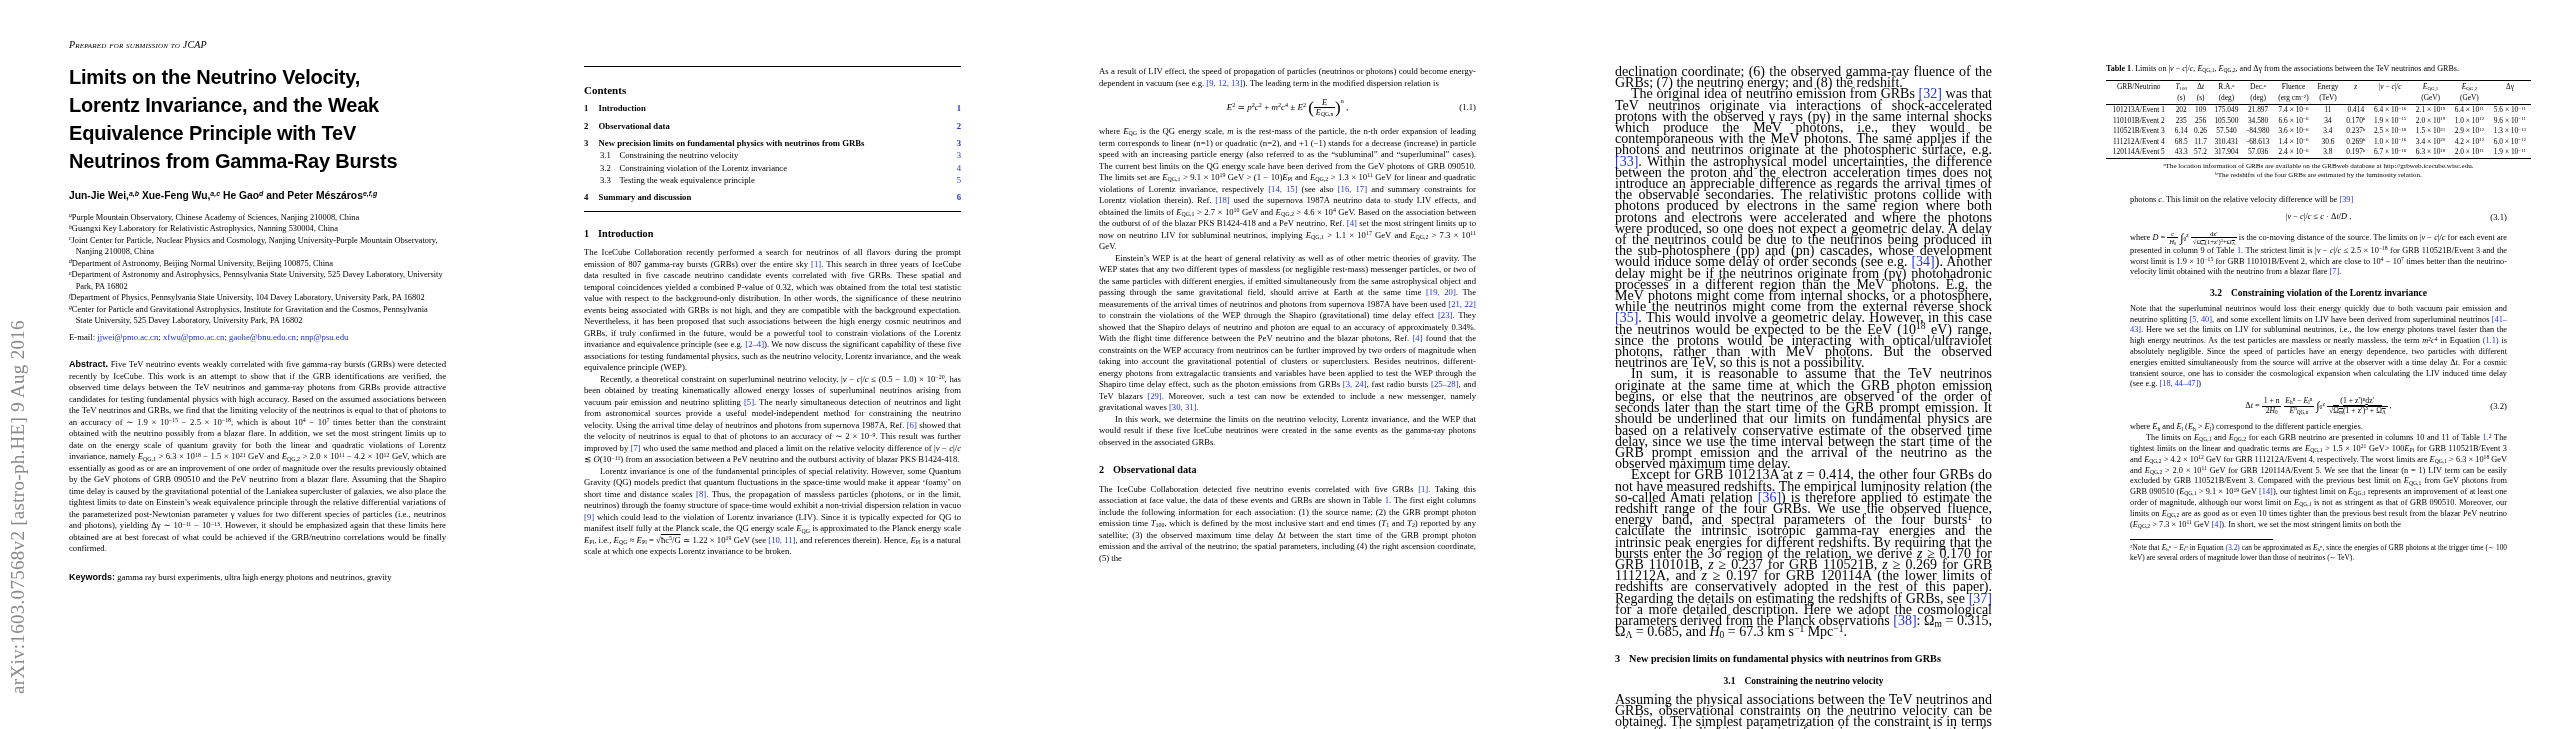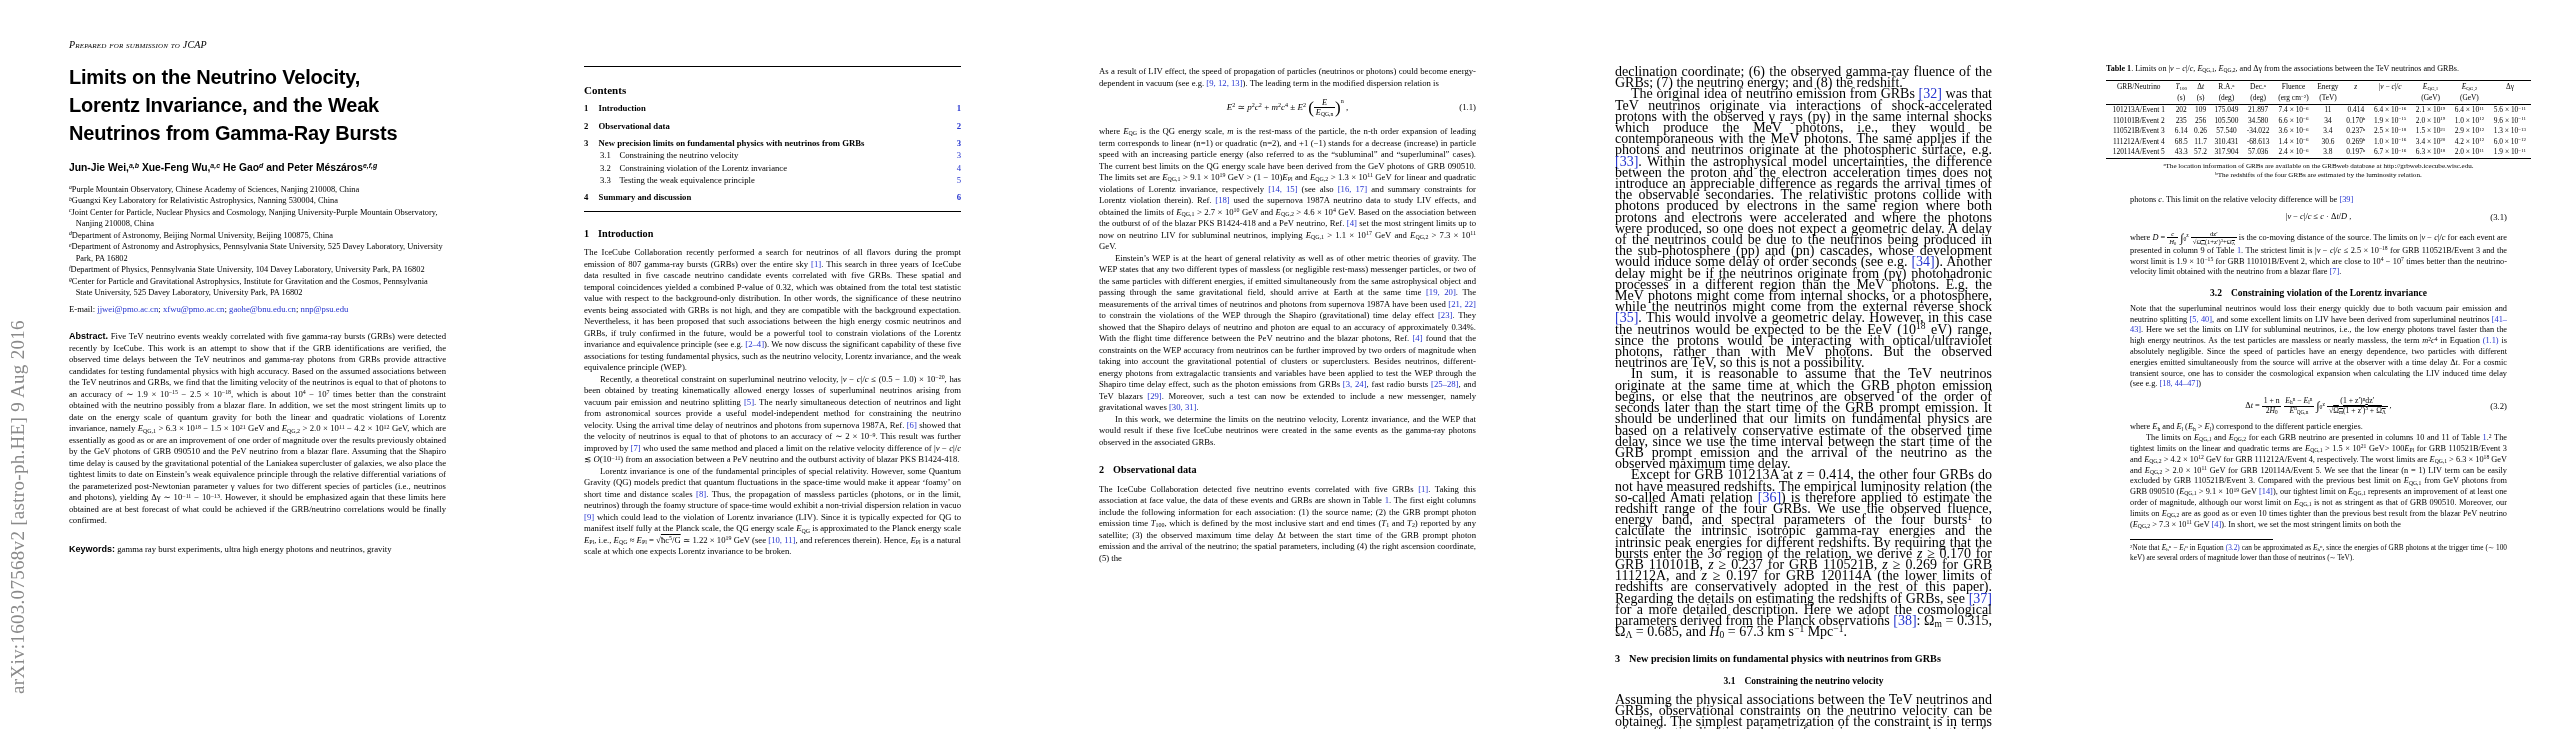--- a/index.html
+++ b/index.html
@@ -82,20 +82,21 @@
 </head>
 <body>
 
 <div class="page" id="p1">
   <div class="arxiv">arXiv:1603.07568v2  [astro-ph.HE]  9 Aug 2016</div>
   <div class="pc">
     <div class="prepared">Prepared for submission to JCAP</div>
     <div class="title">
       <div>Limits on the Neutrino Velocity,</div>
       <div>Lorentz Invariance, and the Weak</div>
+      <div>Equivalence Principle with TeV</div>
       <div>Neutrinos from Gamma-Ray Bursts</div>
     </div>
     <div class="authors">Jun-Jie Wei,<sup><i>a,b</i></sup> Xue-Feng Wu,<sup><i>a,c</i></sup> He Gao<sup><i>d</i></sup> and Peter Mészáros<sup><i>e,f,g</i></sup></div>
     <div class="affils">
       <div class="affil"><sup><i>a</i></sup>Purple Mountain Observatory, Chinese Academy of Sciences, Nanjing 210008, China</div>
       <div class="affil"><sup><i>b</i></sup>Guangxi Key Laboratory for Relativistic Astrophysics, Nanning 530004, China</div>
       <div class="affil"><sup><i>c</i></sup>Joint Center for Particle, Nuclear Physics and Cosmology, Nanjing University-Purple Mountain Observatory, Nanjing 210008, China</div>
       <div class="affil"><sup><i>d</i></sup>Department of Astronomy, Beijing Normal University, Beijing 100875, China</div>
       <div class="affil"><sup><i>e</i></sup>Department of Astronomy and Astrophysics, Pennsylvania State University, 525 Davey Laboratory, University Park, PA 16802</div>
       <div class="affil"><sup><i>f</i></sup>Department of Physics, Pennsylvania State University, 104 Davey Laboratory, University Park, PA 16802</div>
@@ -263,21 +264,21 @@
             <td>1.9 × 10<sup>−15</sup></td>
             <td>2.0 × 10<sup>19</sup></td>
             <td>1.0 × 10<sup>12</sup></td>
             <td>9.6 × 10<sup>−11</sup></td>
           </tr>
           <tr>
             <td>110521B/Event 3</td>
             <td>6.14</td>
             <td>0.26</td>
             <td>57.540</td>
-            <td>-34.022</td>
+            <td>-84.980</td>
             <td>3.6 × 10<sup>−6</sup></td>
             <td>3.4</td>
             <td>0.237<sup>b</sup></td>
             <td>2.5 × 10<sup>−18</sup></td>
             <td>1.5 × 10<sup>21</sup></td>
             <td>2.9 × 10<sup>12</sup></td>
             <td>1.3 × 10<sup>−13</sup></td>
           </tr>
           <tr>
             <td>111212A/Event 4</td>

